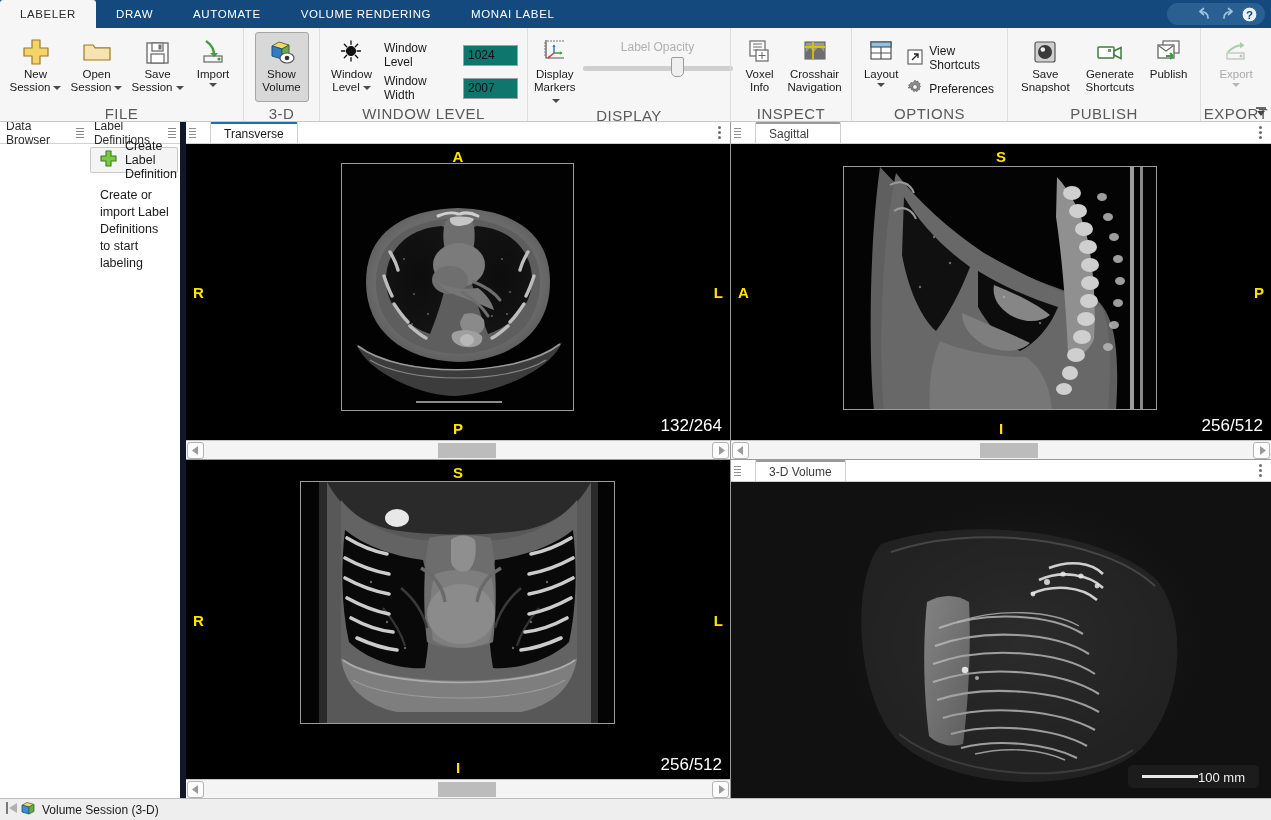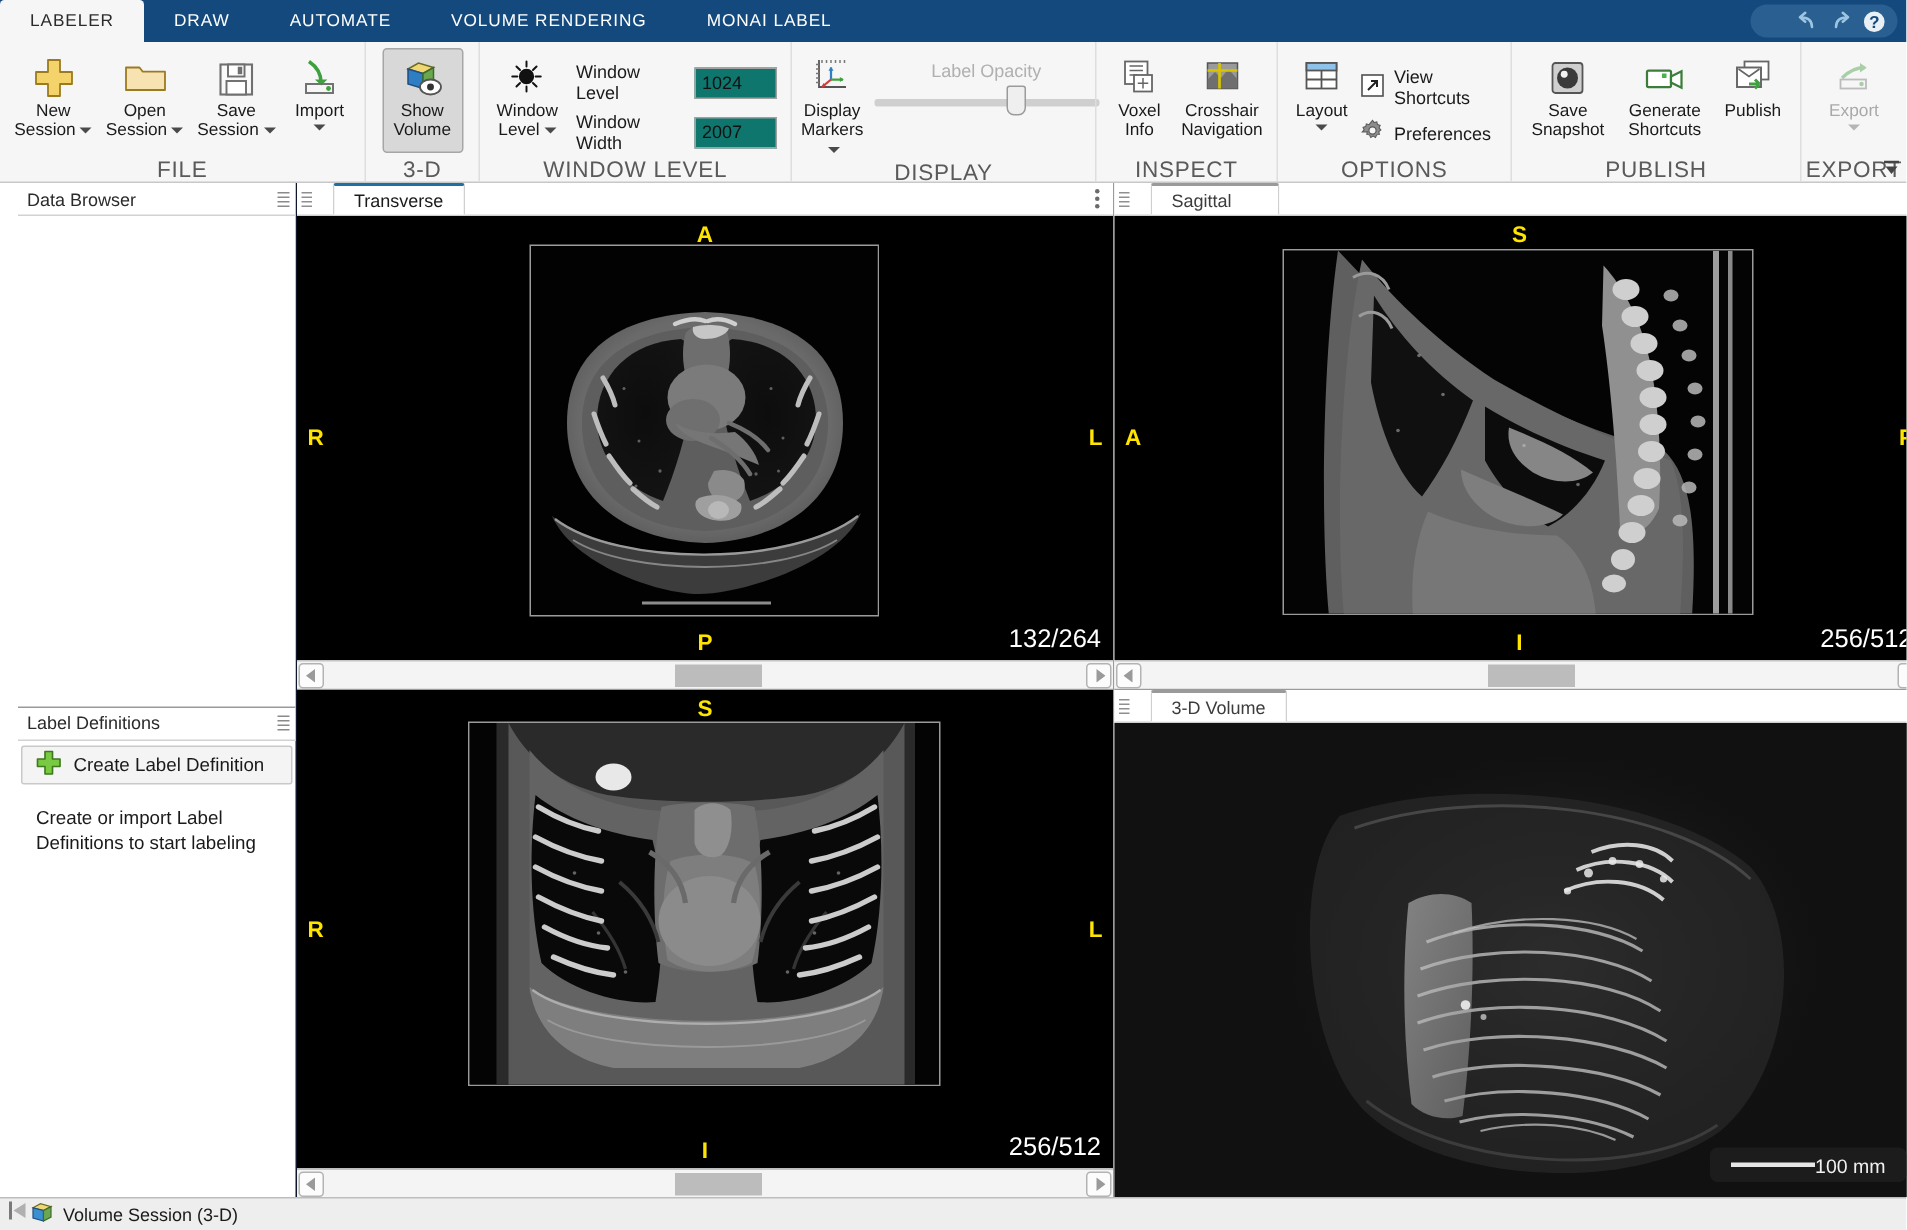--- a/index.html
+++ b/index.html
@@ -86,22 +86,22 @@
   .opt-stack { display: flex; flex-direction: column; gap: 7px; padding: 12px 4px 0 2px; }
   .opt-item { display: flex; align-items: center; gap: 6px; font-size: 12px; color: #1a1a1a; }
 
   .collapse-arrow {
     position: absolute; right: 3px; bottom: 2px; width: 14px; height: 14px;
     display: flex; align-items: center; justify-content: center;
   }
 
   
   .main { flex: 1; display: flex; min-height: 0; }
-  .leftcol { width: 186px; flex: 0 0 186px; display: flex; flex-direction: column;
-             border-right: 1px solid #0f172a; background: #ffffff; margin-left: 12px; }
+  .leftcol { width: 186px; flex: 0 0 186px; display: flex; flex-direction: row;
+             border-right: 6px solid #0f172a; background: #ffffff; }
   .panel-head {
     height: 22px; display: flex; align-items: center; justify-content: space-between;
     padding: 0 4px 0 6px; font-size: 12px; color: #2b2b2b;
     background: #ffffff; border-bottom: 1px solid #d2d2d2;
   }
   .grip { display: flex; flex-direction: column; gap: 2px; }
   .grip i { display: block; width: 8px; height: 1px; background: #8a8a8a; }
 
   .data-list { flex: 0 0 auto; }
   .data-item {

